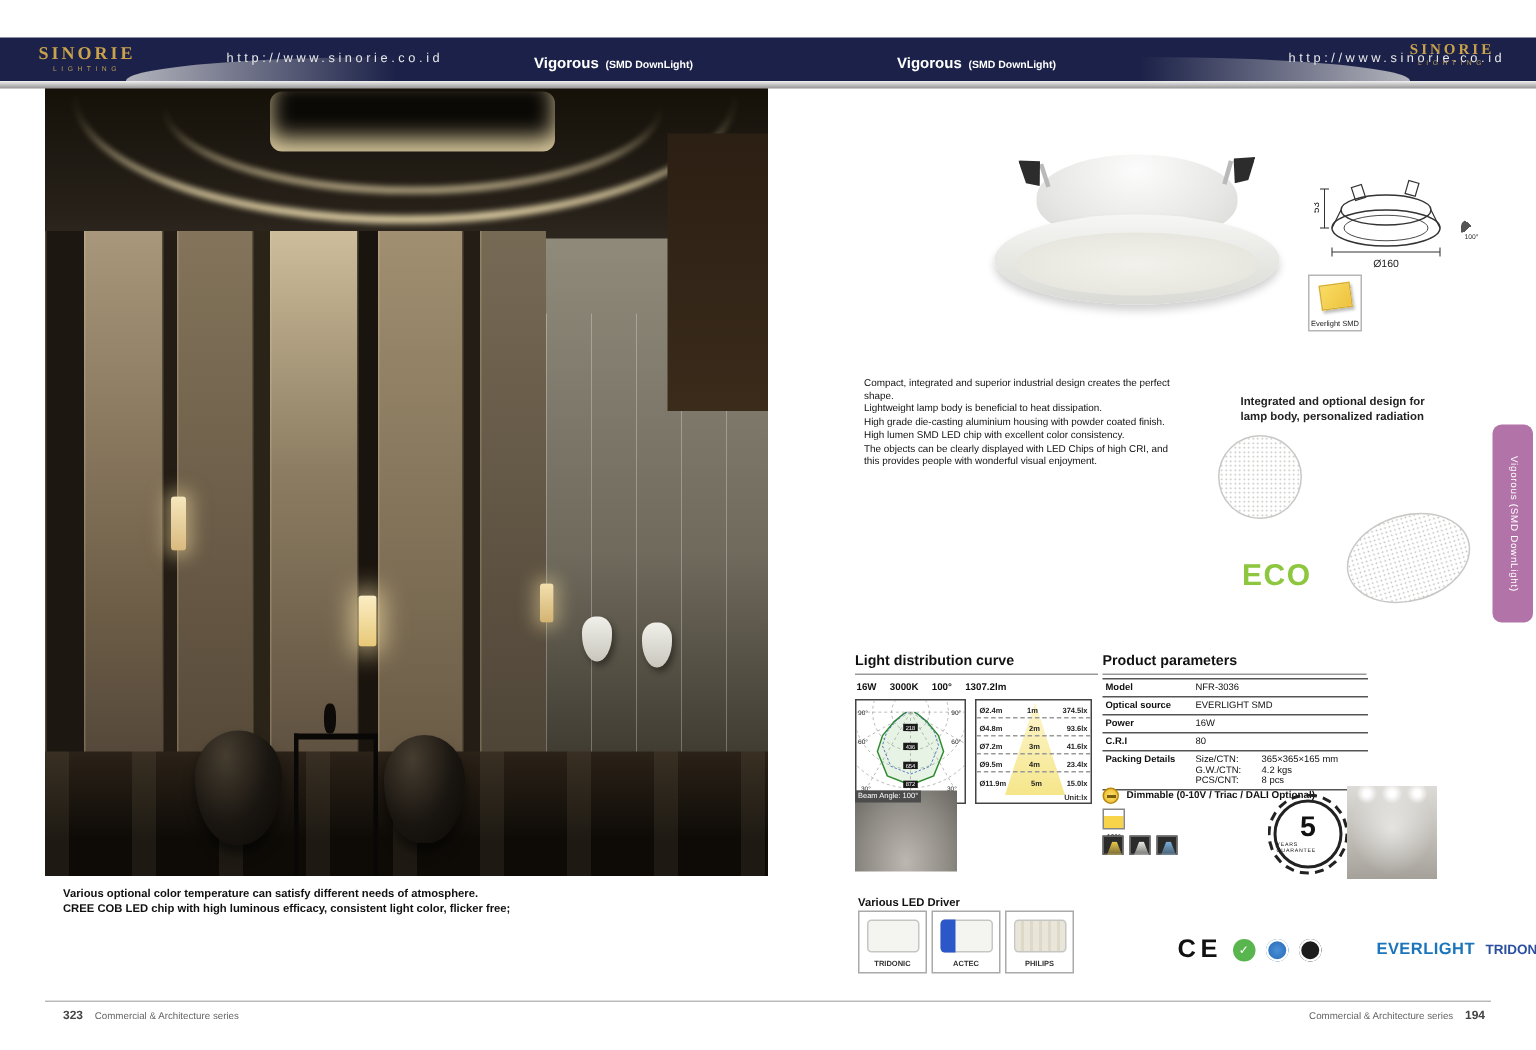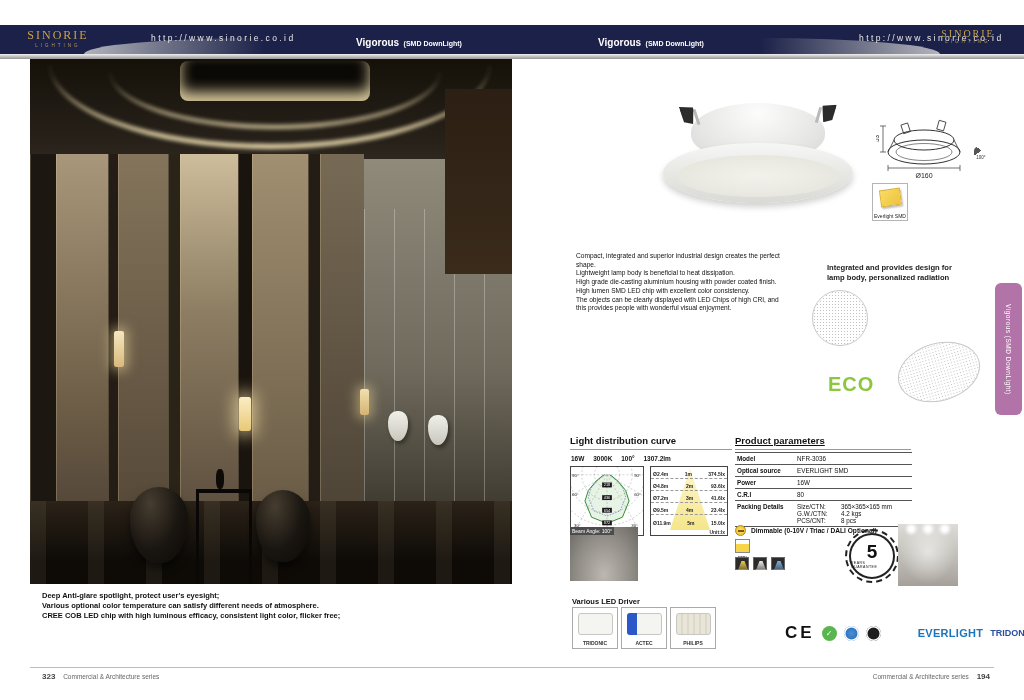--- a/index.html
+++ b/index.html
@@ -6,21 +6,21 @@
   body { background:#ffffff; font-family:"Liberation Sans", sans-serif; }
   .page { position:relative; width:1024px; height:700px; margin:0 auto; background:#fff; overflow:hidden; }
   .abs { position:absolute; }
 
   
   .hdr-bar { left:0; top:25px; width:1024px; height:29px; background:#1b2148; }
   .hdr-strip { left:0; top:54px; width:1024px; height:5px; background:linear-gradient(#f0f0f0,#949494); }
   .swoosh-l { left:84px; top:38px; width:180px; height:16px; background:linear-gradient(90deg,#d9d9d9,rgba(217,217,217,0)); border-radius:100% 0 0 0; opacity:.8; }
   .swoosh-r { right:84px; top:38px; width:180px; height:16px; background:linear-gradient(270deg,#d9d9d9,rgba(217,217,217,0)); border-radius:0 100% 0 0; opacity:.8; }
   .logo { top:28px; width:100px; text-align:center; color:#c9a24b; }
-  .logo .bname { font-family:"Liberation Serif", serif; font-size:12px; font-weight:normal; letter-spacing:2px; }
+  .logo .bname { font-family:"Liberation Serif", serif; font-size:12px; font-weight:bold; letter-spacing:2px; }
   .logo .bsub { font-size:4.5px; letter-spacing:3px; color:#b99a55; }
   .hdr-url { top:33px; color:#e9e9e9; font-size:8.5px; letter-spacing:2.4px;padding-left:33px; }
   .hdr-prod { top:32px; color:#fff; font-weight:bold; }
   .hdr-prod .pn { font-size:10px; }
   .hdr-prod .ps { font-size:7px; }
 
   
   .photo { left:30px; top:59px; width:482px; height:525px; overflow:hidden; background:#18130d; }
   .sc { position:absolute; }
   .sc-base { inset:0; background:linear-gradient(180deg,#151109 0%,#27211a 16%,#4a4033 32%,#3c332a 55%,#191410 80%,#0d0a07 100%); }
@@ -96,21 +96,21 @@
   .ldc-specs { left:571px; top:455px; font-size:6.5px; font-weight:bold; color:#111; }
   .ldc-specs span { margin-right:7px; }
   .polar-box { left:570px; top:466px; width:74px; height:70px; border:1px solid #444; background:#fff; }
   .cone-box { left:650px; top:466px; width:78px; height:70px; border:1px solid #444; background:#fff; overflow:hidden; }
   .cone-tri { position:absolute; left:19px; top:1px; width:40px; height:62px; background:linear-gradient(#fdf6cf,#f5e68a); clip-path:polygon(50% 0, 0 100%, 100% 100%); }
   .cone-row { position:relative; height:12px; display:flex; align-items:flex-end; justify-content:space-between; font-size:5px; font-weight:bold; color:#222; padding:0 2px 1px 2px; border-bottom:1px dashed #999; }
   .cone-unit { position:absolute; right:2px; bottom:0px; font-size:5px; color:#333; font-weight:bold; }
   .beam-photo { left:570px; top:527px; width:68px; height:54px; background:radial-gradient(ellipse at 50% 88%, #bcb8b1, #8e8a84 60%, #6a6661); }
   .bp-label { position:absolute; left:0; top:0; background:#4c4c4c; color:#fff; font-size:5px; padding:1px 2px; }
 
-  .pp-title { left:735px; top:435px;text-decoration:underline; }
+  .pp-title { left:735px; top:435px; }
   .pp-rule { left:735px; top:449px; width:176px; }
   .param-table { left:735px; top:452px; width:177px; font-size:6.3px; color:#111; border-top:1px solid #555; }
   .prow { display:flex; border-bottom:1px solid #555; padding:2px 0 2px 2px; }
   .plabel { width:60px; font-weight:bold; }
   .pval { flex:1; }
   .pack-lines div { display:flex; }
   .pack-k { width:44px; }
   .dim-row { left:735px; top:525px; display:flex; align-items:center; gap:5px; }
   .dim-icon { width:11px; height:11px; border-radius:50%; background:radial-gradient(#ffe36e,#e8b525); border:1px solid #b8860b; position:relative; }
   .dim-icon::after { content:""; position:absolute; left:2px; top:4px; width:6px; height:1.5px; background:#7a5c10; }
@@ -214,21 +214,20 @@
     <div class="sc sc-table"></div>
     <div class="sc sc-vase"></div>
     <div class="sc sc-stool st1"></div>
     <div class="sc sc-stool st2"></div>
     <div class="sc lamp lm1"></div>
     <div class="sc lamp lm2"></div>
     <div class="sc lamp lm3"></div>
   </div>
 
   <div class="abs features">
-    <div>Deep Anti-glare spotlight, protect user's eyesight;</div>
     <div>Various optional color temperature can satisfy different needs of atmosphere.</div>
     <div>CREE COB LED chip with high luminous efficacy, consistent light color, flicker free;</div>
   </div>
 
   <div class="abs pp-wrap">
     <div class="abs pp-dome"></div>
     <div class="abs pp-pin pinl"></div>
     <div class="abs pp-pin pinr"></div>
     <div class="abs pp-clip cl"></div>
     <div class="abs pp-clip cr"></div>
@@ -266,21 +265,21 @@
 
   <div class="abs desc">
     <div>Compact, integrated and superior industrial design creates the perfect shape.</div>
     <div>Lightweight lamp body is beneficial to heat dissipation.</div>
     <div>High grade die-casting aluminium housing with powder coated finish.</div>
     <div>High lumen SMD LED chip with excellent color consistency.</div>
     <div>The objects can be clearly displayed with LED Chips of high CRI, and this provides people with wonderful visual enjoyment.</div>
   </div>
 
   <div class="abs design-note">
-    <div>Integrated and provides design for</div>
+    <div>Integrated and optional design for</div>
     <div>lamp body, personalized radiation</div>
   </div>
   <div class="abs eco-img ei1"></div>
   <div class="abs eco-img ei2"></div>
   <div class="abs eco-text">ECO</div>
 
   <div class="abs side-tab">
     <span>Vigorous (SMD DownLight)</span>
   </div>
 

